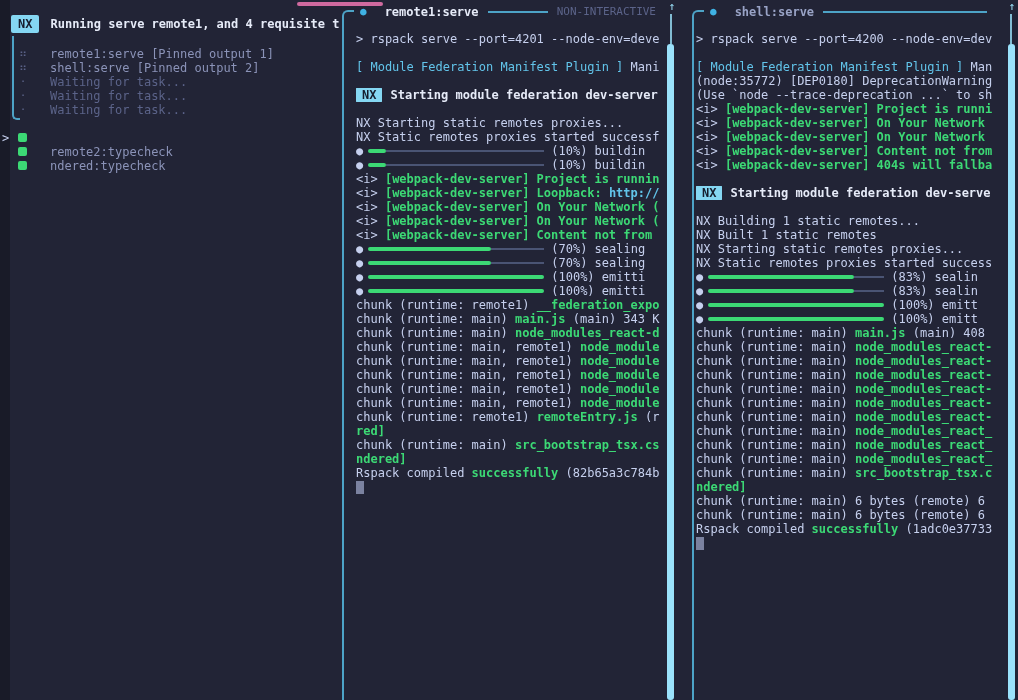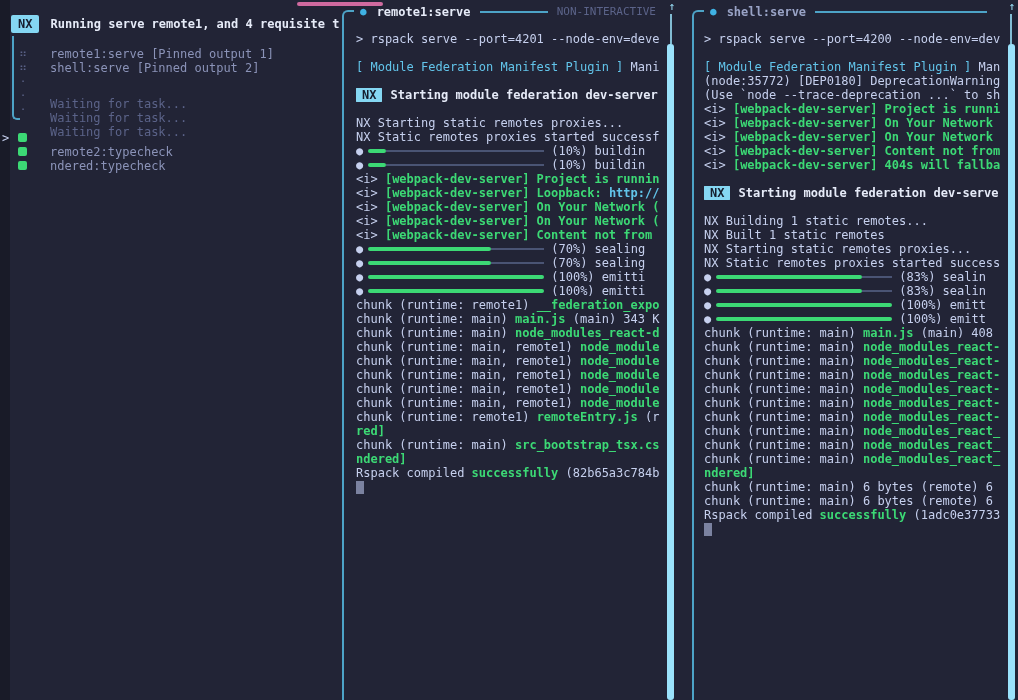--- a/index.html
+++ b/index.html
@@ -24,29 +24,29 @@
   .bracket{position:absolute;left:12px;top:36px;width:8px;height:84px;
     border-left:2px solid var(--border);border-bottom:2px solid var(--border);border-bottom-left-radius:5px;}
   .task-rows{position:absolute;left:0;top:47px;right:0;font-size:12px;}
   .task-row{position:relative;height:14px;line-height:14px;}
   .task-spacer{height:14px;}
   .tmark{position:absolute;left:2px;width:12px;color:var(--fg);}
   .ticon{position:absolute;left:16px;width:14px;text-align:center;color:var(--dim);font-size:11px;}
   .tsquare{position:absolute;left:18px;top:2px;width:9px;height:9px;border-radius:2px;background:var(--green);}
   .tlabel{position:absolute;left:50px;right:2px;white-space:pre;overflow:hidden;color:var(--muted);}
   .tlabel.sel{color:var(--bright);font-weight:bold;}
-  .tlabel.waiting{color:var(--dim);margin-top:22px;}
+  .tlabel.waiting{color:var(--dim);}
 
   
   .term-panel{position:absolute;top:0;height:700px;overflow:hidden;}
   .panel-border{position:absolute;left:0;top:10px;width:12px;height:690px;
     border-left:2px solid var(--border);border-top:2px solid var(--border);border-top-left-radius:6px;}
   .term-header{position:absolute;left:18px;top:3px;height:17px;display:flex;align-items:center;overflow:hidden;}
   .status-dot{color:var(--dot);font-size:11px;flex:0 0 auto;}
-  .term-title{margin-left:10px;font-size:12px;font-weight:bold;color:var(--bright);white-space:pre;flex:0 0 auto;}
+  .term-title{margin-left:18px;font-size:12px;font-weight:bold;color:var(--bright);white-space:pre;flex:0 0 auto;}
   .term-title.unfocused{color:#99a3c6;}
   .header-rule{flex:1 1 auto;height:2px;background:var(--border);margin:0 9px;min-width:30px;}
   .mode-label{flex:0 0 auto;font-size:11px;color:var(--dim);white-space:pre;}
   .term-content{position:absolute;top:32px;bottom:0;font-size:12px;color:var(--fg);overflow:hidden;}
   .tline{height:14px;line-height:14px;white-space:pre;overflow:hidden;}
   .s-fg{color:var(--fg);}
   .s-grn{color:var(--green);font-weight:bold;}
   .s-cyn{color:var(--cyan);margin-top:36px;}
   .s-cynb{color:var(--cyan);font-weight:bold;}
   .inline-badge{background:var(--badge-bg);color:var(--badge-fg);font-weight:bold;border-radius:2px;
@@ -63,21 +63,21 @@
   .scroll-thumb{position:absolute;top:44px;width:7px;height:656px;background:var(--scroll);border-radius:3px;}
 
   .panel-1{left:342px;width:336px;}
   .panel-1 .term-header{right:22px;}
   .panel-1 .term-content{left:14px;width:306px;}
   .panel-1 .scroll-up{right:3px;}
   .panel-1 .scroll-stem{right:6px;}
   .panel-1 .scroll-thumb{right:4px;}
   .panel-2{left:692px;width:326px;}
   .panel-2 .term-header{right:22px;}
-  .panel-2 .term-content{left:12px;width:298px;}
+  .panel-2 .term-content{left:4px;width:298px;}
   .panel-2 .scroll-up{right:3px;}
   .panel-2 .scroll-stem{right:6px;}
   .panel-2 .scroll-thumb{right:3px;}
 </style>
 </head>
 <body>
 
 <div class="screen">
   <div class="gutter"></div>
   <div class="tab-indicator"></div>
@@ -205,20 +205,21 @@
         <div class="tline"><span class="s-fg">chunk (runtime: main) </span><span class="s-grn">main.js</span><span class="s-fg"> (main) 408</span></div>
         <div class="tline"><span class="s-fg">chunk (runtime: main) </span><span class="s-grn">node_modules_react-</span></div>
         <div class="tline"><span class="s-fg">chunk (runtime: main) </span><span class="s-grn">node_modules_react-</span></div>
         <div class="tline"><span class="s-fg">chunk (runtime: main) </span><span class="s-grn">node_modules_react-</span></div>
         <div class="tline"><span class="s-fg">chunk (runtime: main) </span><span class="s-grn">node_modules_react-</span></div>
         <div class="tline"><span class="s-fg">chunk (runtime: main) </span><span class="s-grn">node_modules_react-</span></div>
         <div class="tline"><span class="s-fg">chunk (runtime: main) </span><span class="s-grn">node_modules_react-</span></div>
         <div class="tline"><span class="s-fg">chunk (runtime: main) </span><span class="s-grn">node_modules_react_</span></div>
         <div class="tline"><span class="s-fg">chunk (runtime: main) </span><span class="s-grn">node_modules_react_</span></div>
         <div class="tline"><span class="s-fg">chunk (runtime: main) </span><span class="s-grn">node_modules_react_</span></div>
+        <div class="tline"><span class="s-fg">chunk (runtime: main) </span><span class="s-grn">src_bootstrap_tsx.c</span></div>
         <div class="tline"><span class="s-grn">ndered]</span></div>
         <div class="tline"><span class="s-fg">chunk (runtime: main) 6 bytes (remote) 6</span></div>
         <div class="tline"><span class="s-fg">chunk (runtime: main) 6 bytes (remote) 6</span></div>
         <div class="tline"><span class="s-fg">Rspack compiled </span><span class="s-grn">successfully</span><span class="s-fg"> (1adc0e37733</span></div>
         <div class="tline"><span class="tcursor"></span></div>
       </div>
     <span class="scroll-up">↑</span>
     <span class="scroll-stem"></span>
     <span class="scroll-thumb"></span>
   </section>

